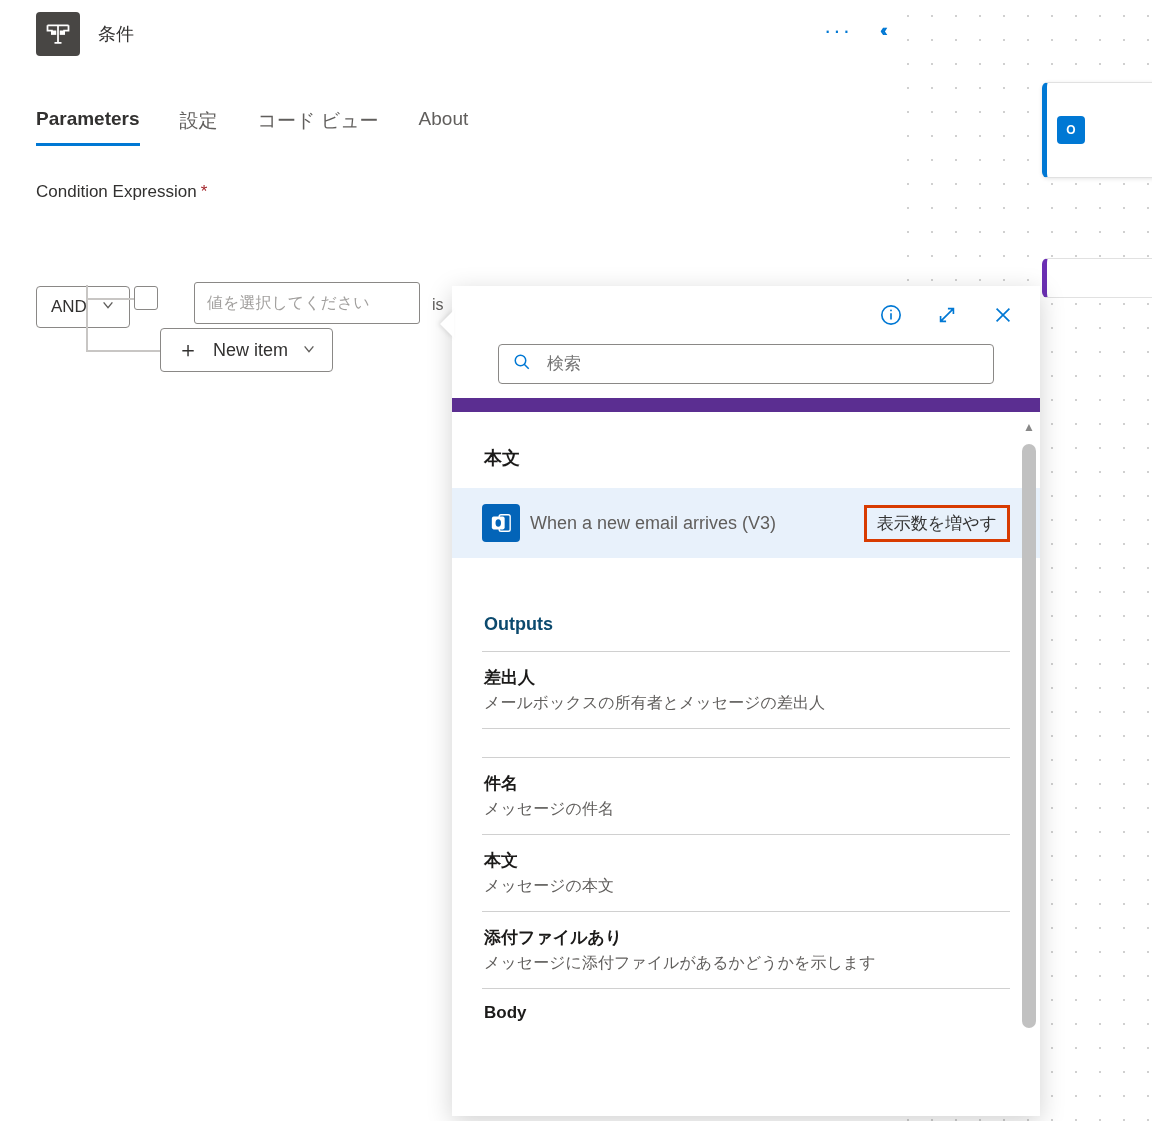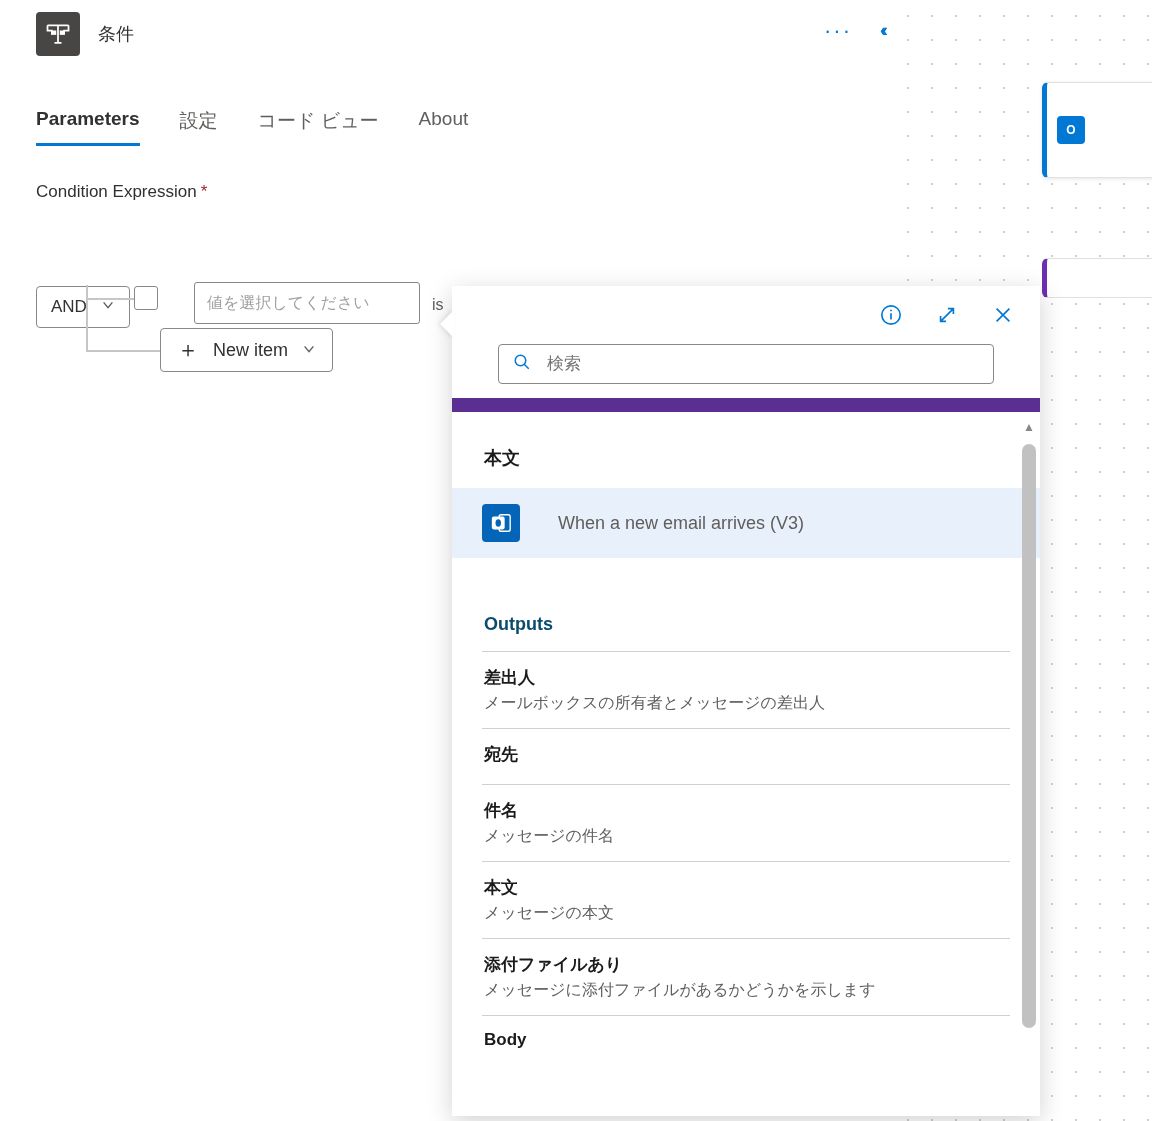--- a/index.html
+++ b/index.html
@@ -233,21 +233,21 @@
 
   .section-title {
     font-size: 18px; font-weight: 700; color: #1b1a19;
     padding: 34px 2px 18px 2px;
   }
 
   .action-row {
     background: #e8f1fb;
     margin: 0 -30px;
     padding: 16px 30px;
-    display:flex; align-items:center; gap: 38px;
+    display:flex; align-items:center; gap: 10px;
     cursor:pointer;
   }
   .outlook-ic {
     width: 38px; height: 38px;
     background: #0364b8;
     border-radius: 4px;
     display:flex;align-items:center;justify-content:center;
     color:#fff; font-size:11px; font-weight:700;
   }
   .action-name { flex:1; font-size: 18px; color:#605e5c; }
@@ -395,31 +395,31 @@
 
       <div class="action-row">
         <div class="outlook-ic">
           <svg width="22" height="22" viewBox="0 0 24 24">
               <rect x="2" y="5" width="14" height="14" rx="2" fill="#fff"></rect>
               <rect x="10" y="3" width="12" height="18" rx="2" fill="none" stroke="#fff" stroke-width="1.5"></rect>
               <ellipse cx="9" cy="12" rx="3" ry="4" fill="#0364b8"></ellipse>
             </svg>
         </div>
         <div class="action-name">When a new email arrives (V3)</div>
+        <div class="show-more">表示数を増やす</div>
       </div>
 
       <div class="outputs-title">Outputs</div>
 
       <div class="out-list" id="out-list">
           <div class="out-item">
             <div class="on">差出人</div>
             <div class="od">メールボックスの所有者とメッセージの差出人</div>
           </div>
           <div class="out-item">
-            <div class="on">宛先</div>
           </div>
           <div class="out-item">
             <div class="on">件名</div>
             <div class="od">メッセージの件名</div>
           </div>
           <div class="out-item">
             <div class="on">本文</div>
             <div class="od">メッセージの本文</div>
           </div>
           <div class="out-item">

